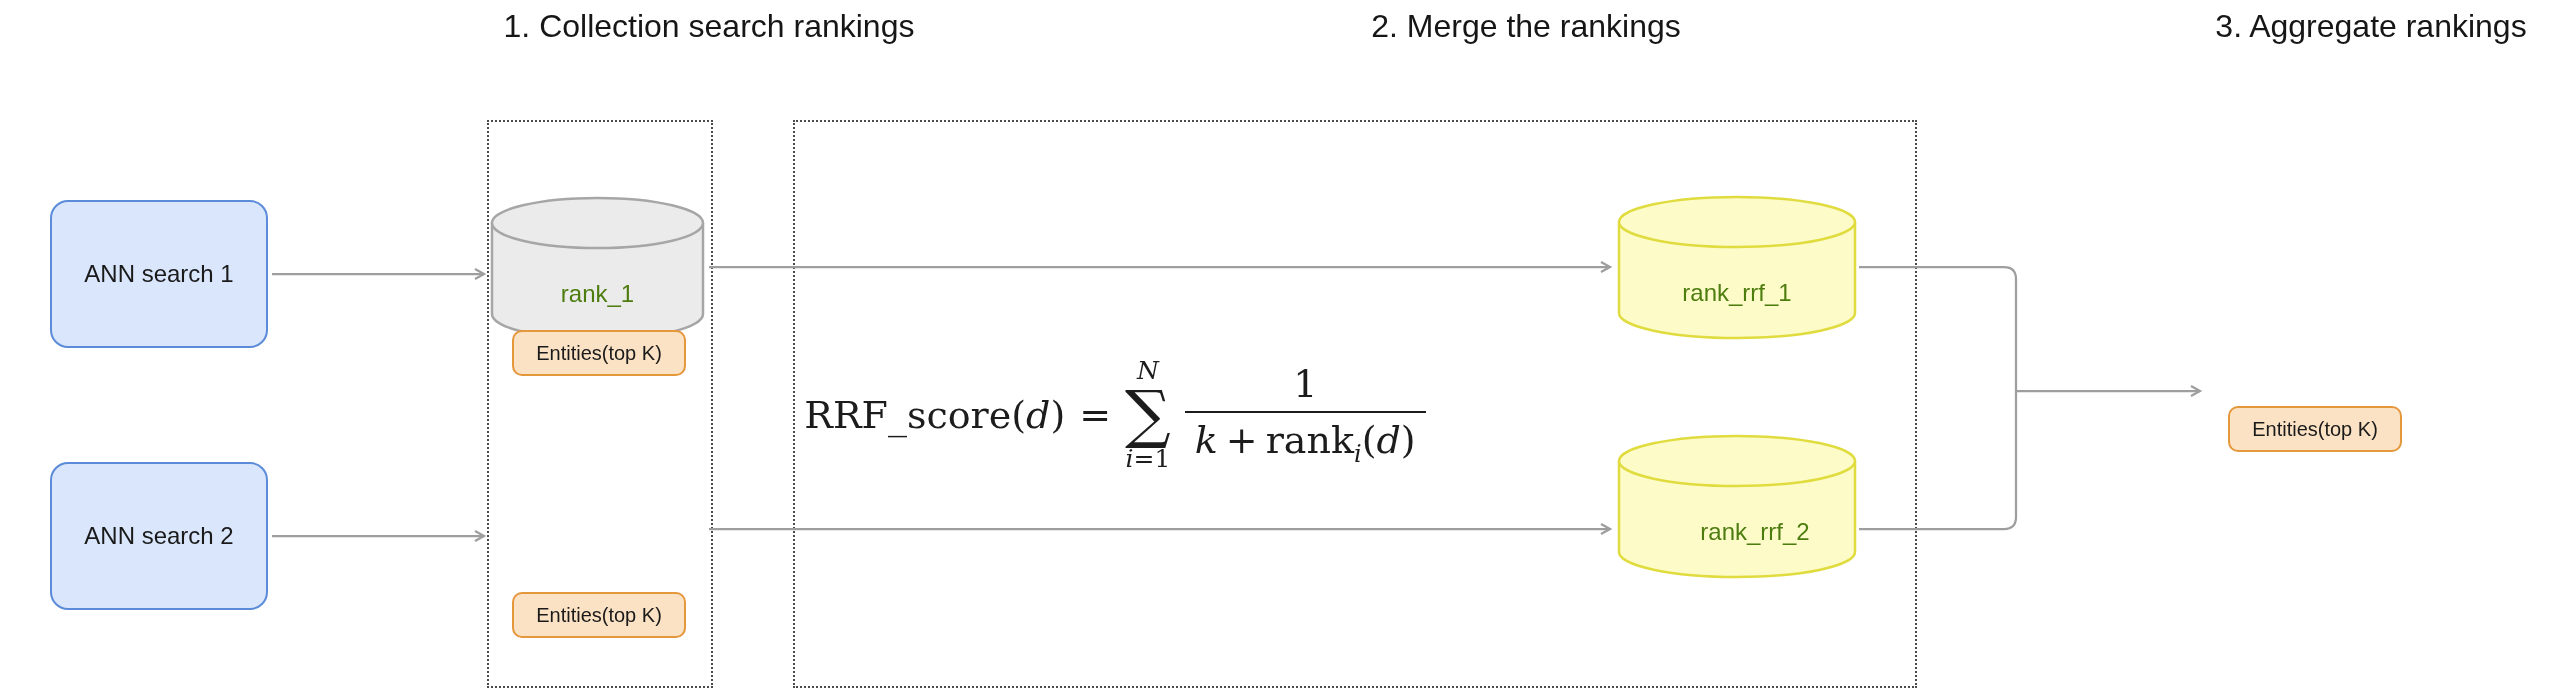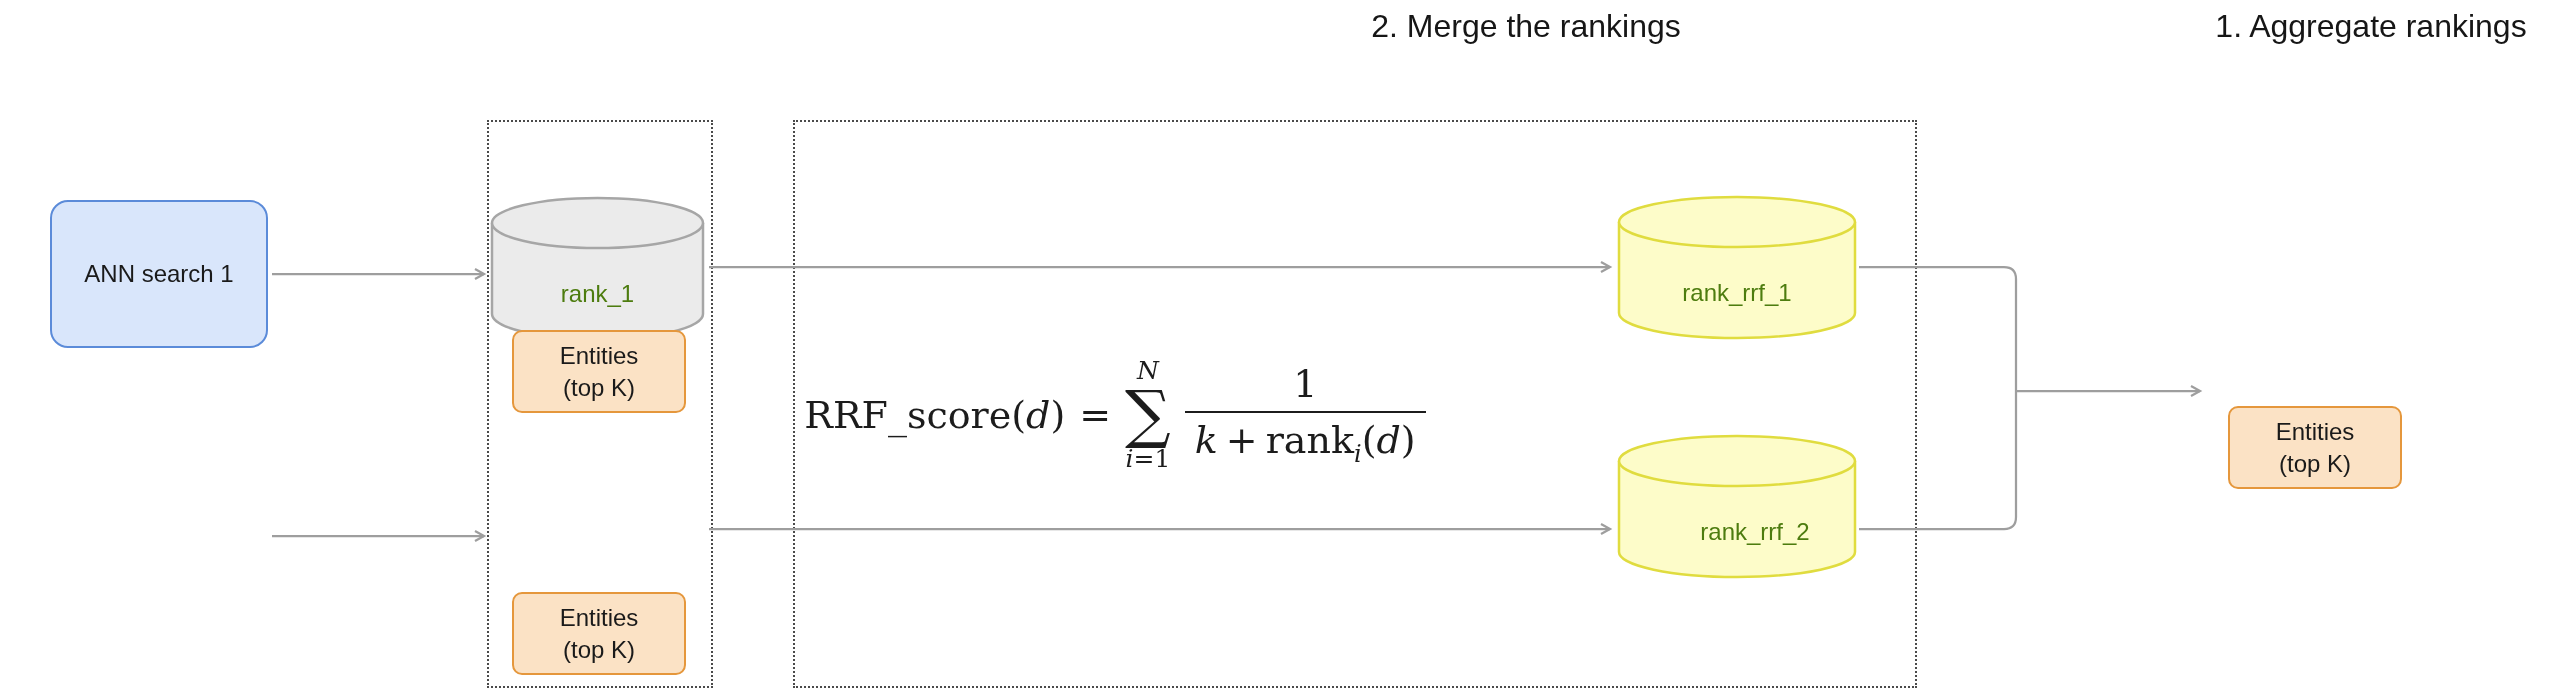--- a/index.html
+++ b/index.html
@@ -26,22 +26,22 @@
   }
   .cyl{position:absolute; z-index:2;}
   .cyl svg{position:absolute; left:0; top:0;}
   .cyl-label{
     position:absolute; left:0; right:0; top:58%; text-align:center;
     font-size:24px; color:#4d7c0f;
   }
   .chip{
     position:absolute; width:174px; box-sizing:border-box;
     background:#fbe2c5; border:2px solid #e5973c; border-radius:10px;
-    display:flex; flex-direction:column; align-items:center; justify-content:center;
-    font-size:24px; line-height:1.32; z-index:4; padding:8px 0;
+    display:flex; flex-direction:row; align-items:center; justify-content:center;
+    font-size:20px; line-height:1.32; z-index:4; padding:8px 0;
   }
   .formula{
     position:absolute; display:flex; align-items:center; justify-content:center;
     font-family:"DejaVu Serif","Liberation Serif",serif;
     font-size:38px; color:#1c1c1c; z-index:2; white-space:nowrap;
   }
   .formula i{font-style:italic;}
   .f-eq{margin:0 14px;}
   .f-sum{display:inline-flex; flex-direction:column; align-items:center; margin-right:14px;}
   .f-sum-top,.f-sum-bot{font-size:25px; line-height:1.1;}
@@ -50,22 +50,23 @@
   .f-num{padding:0 10px 5px;}
   .f-den{border-top:2.5px solid #1c1c1c; padding:5px 10px 0;}
   .f-sub{font-size:24px;}
   .f-op{margin:0 8px;}
 </style>
 </head>
 <body>
 
 <div class="canvas">
 
+  <div class="title" style="left:709px">1. Collection search rankings</div>
   <div class="title" style="left:1526px">2. Merge the rankings</div>
-  <div class="title" style="left:2371px">1. Aggregate rankings</div>
+  <div class="title" style="left:2371px">3. Aggregate rankings</div>
 
   <div class="dotted" style="left:487px; top:120px; width:222px; height:564px"></div>
   <div class="dotted" style="left:793px; top:120px; width:1120px; height:564px"></div>
 
   <svg class="arrows" width="2560" height="688" viewBox="0 0 2560 688">
     <defs>
       <marker id="ah" markerWidth="14" markerHeight="14" refX="11" refY="7" orient="auto" markerUnits="userSpaceOnUse">
         <path d="M2,2 L11,7 L2,12" fill="none" stroke="#9e9e9e" stroke-width="2.25"></path>
       </marker>
     </defs>
@@ -73,20 +74,23 @@
     <path class="arrow" d="M272,536 H484" marker-end="url(#ah)"></path>
     <path class="arrow" d="M709,267 H1610" marker-end="url(#ah)"></path>
     <path class="arrow" d="M709,529 H1610" marker-end="url(#ah)"></path>
     <path class="arrow" d="M1859,267 H2004 Q2016,267 2016,279 V391"></path>
     <path class="arrow" d="M1859,529 H2004 Q2016,529 2016,517 V391"></path>
     <path class="arrow" d="M2016,391 H2200" marker-end="url(#ah)"></path>
   </svg>
 
   <div class="ann" style="left:50px; top:200px">
     <span>ANN search 1</span>
+  </div>
+  <div class="ann" style="left:50px; top:462px">
+    <span>ANN search 2</span>
   </div>
 
   <div class="cyl" style="left:490px; top:196px; width:215px; height:145px">
     <svg width="215" height="145" viewBox="0 0 215 145">
       <path d="M2,27 L2,118 A105.5,25 0 0 0 213,118 L213,27" fill="#ebebeb" stroke="#a6a6a6" stroke-width="2.5"></path>
       <ellipse cx="107.5" cy="27" rx="105.5" ry="25" fill="#ebebeb" stroke="#a6a6a6" stroke-width="2.5"></ellipse>
     </svg>
     <div class="cyl-label">rank_1</div>
   </div>
 

